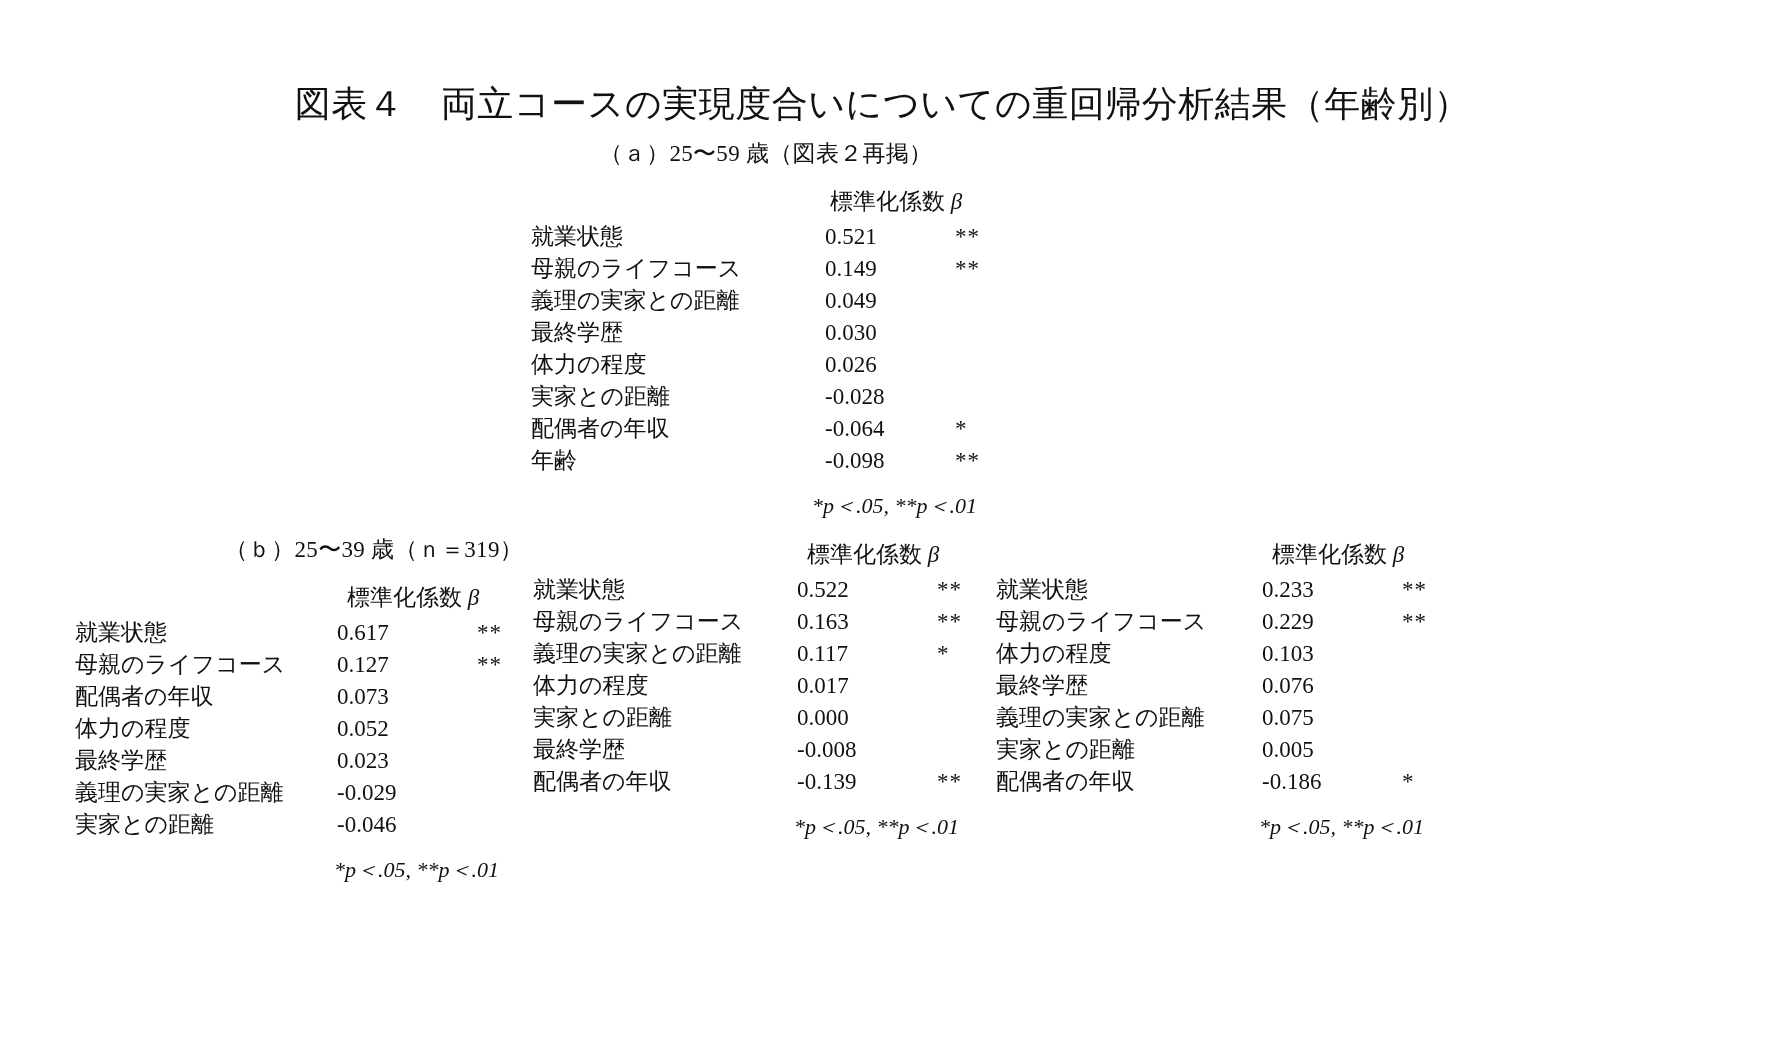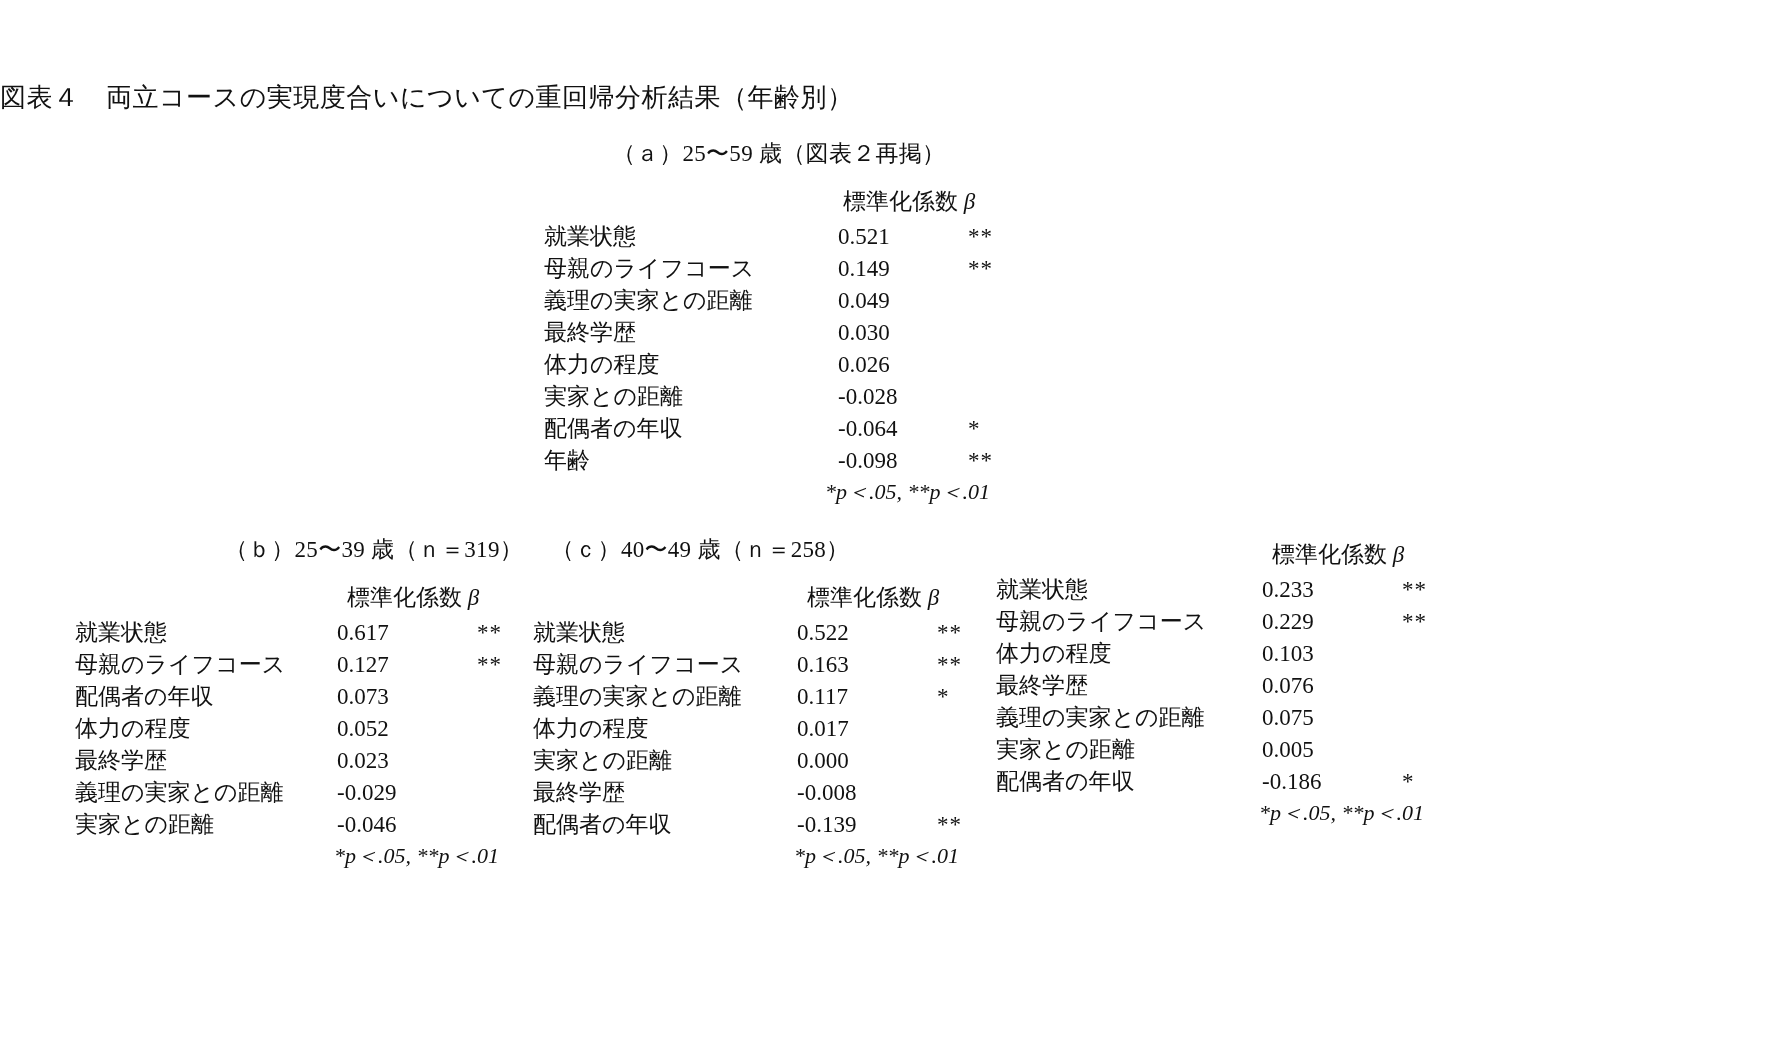--- a/index.html
+++ b/index.html
@@ -15,21 +15,22 @@
     position: relative;
     overflow: hidden;
   }
 
   
   .figure-title {
     position: absolute;
     top: 80px;
     left: 0;
     width: 1765px;
-    font-size: 26px;
+    text-align: center;
+    font-size: 36px;
     letter-spacing: 0.5px;
     white-space: nowrap;
   }
 
   
   .table-block {
     position: absolute;
   }
   .sub-caption {
     font-size: 23px;
@@ -93,27 +94,28 @@
     padding-left: 8px;
     width: 46px;
     white-space: nowrap;
     letter-spacing: 1px;
   }
 
   
   .footnote {
     font-size: 22px;
     text-align: right;
+    margin-top: 14px;
     padding-right: 24px;
     white-space: nowrap;
   }
   .footnote .p-it { font-style: italic; }
 
   
-  #table-a { top: 138px; left: 544px; width: 470px; }
+  #table-a { top: 138px; left: 531px; width: 470px; }
   #table-a .c-value { width: 130px; }
 
   #table-b { top: 534px; left: 75px;  width: 448px; }
   #table-c { top: 534px; left: 533px; width: 450px; }
   #table-d { top: 534px; left: 996px; width: 452px; }
 
   #table-b .c-value, #table-c .c-value, #table-d .c-value { width: 140px; }
 
   #table-b .sub-caption { text-align: right; padding-left: 24px; }
   #table-c .sub-caption { text-align: left; padding-left: 18px; }
@@ -223,21 +225,20 @@
           <td class="c-label">実家との距離</td>
           <td class="c-value">-0.046</td>
           <td class="c-star"></td>
         </tr>
       </tbody>
   </table>
   <div class="footnote"><span class="p-it">*p＜.05, **p＜.01</span></div>
 </div>
 
 <div class="table-block" id="table-c">
-  <div class="sub-caption left-caption">（ｃ）40〜49 歳（ｎ＝258）</div>
   <table class="reg">
     <thead>
       <tr class="head-row rule-top rule-mid">
         <th class="h-label"></th>
         <th class="h-beta" colspan="2"><span>標準化係数 </span><span class="beta-sym">β</span></th>
       </tr>
     </thead>
     <tbody>
         <tr class="data-row">
           <td class="c-label">就業状態</td>

